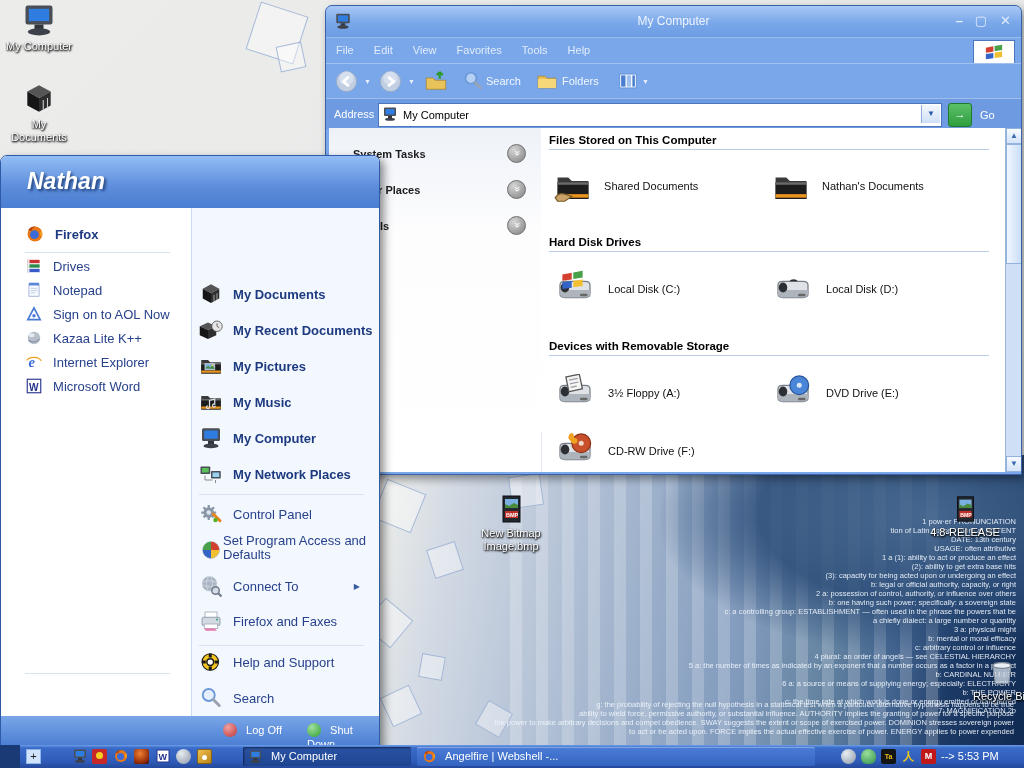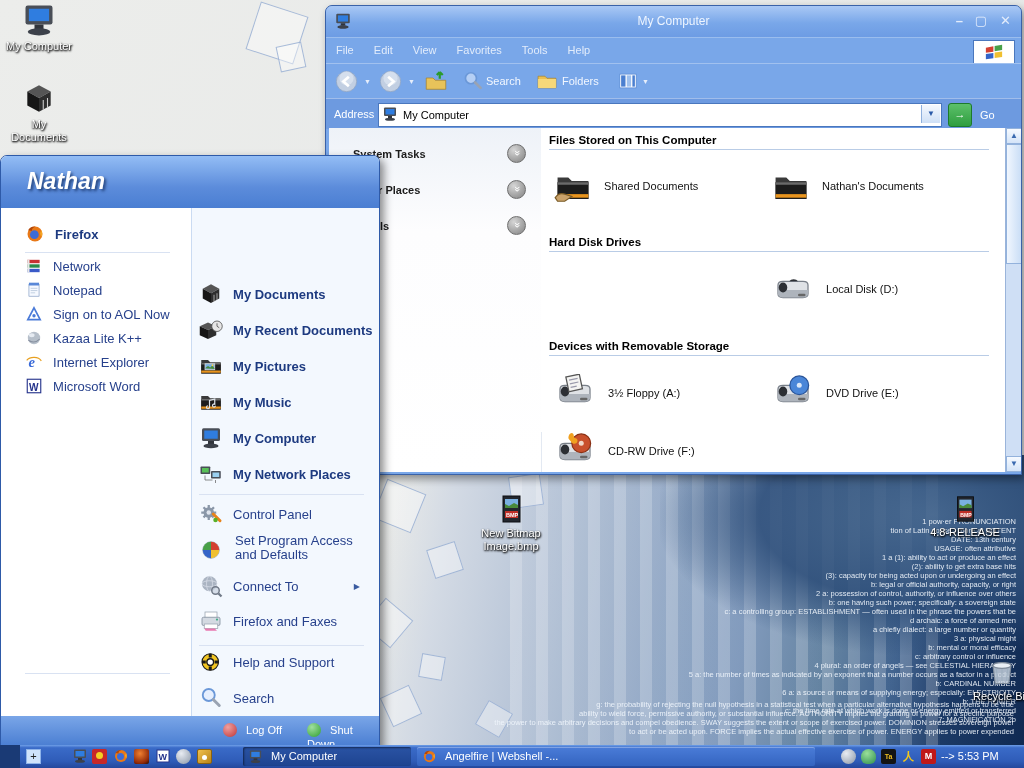--- a/index.html
+++ b/index.html
@@ -309,21 +309,20 @@
       <div class="wp-line">tion of Latin posse - more at POTENT</div>
       <div class="wp-line">DATE: 13th century</div>
       <div class="wp-line">USAGE: often attributive</div>
       <div class="wp-line">1 a (1): ability to act or produce an effect</div>
       <div class="wp-line">(2): ability to get extra base hits</div>
       <div class="wp-line">(3): capacity for being acted upon or undergoing an effect</div>
       <div class="wp-line">b: legal or official authority, capacity, or right</div>
       <div class="wp-line">2 a: possession of control, authority, or influence over others</div>
       <div class="wp-line">b: one having such power; specifically: a sovereign state</div>
       <div class="wp-line">c: a controlling group: ESTABLISHMENT — often used in the phrase the powers that be</div>
-      <div class="wp-line">d archaic: a force of armed men</div>
       <div class="wp-line">a chiefly dialect: a large number or quantity</div>
       <div class="wp-line">3 a: physical might</div>
       <div class="wp-line">b: mental or moral efficacy</div>
       <div class="wp-line">c: arbitrary control or influence</div>
       <div class="wp-line">4 plural: an order of angels — see CELESTIAL HIERARCHY</div>
       <div class="wp-line">5 a: the number of times as indicated by an exponent that a number occurs as a factor in a product</div>
       <div class="wp-line">b: CARDINAL NUMBER</div>
       <div class="wp-line">6 a: a source or means of supplying energy; especially: ELECTRICITY</div>
       <div class="wp-line">b: THE POWER</div>
       <div class="wp-line">c: the time rate at which work is done or energy emitted or transferred</div>
@@ -457,20 +456,26 @@
             </svg>
           <span class="fitem-lbl" style="margin-left:8px;">Shared Documents</span>
         </div>
         <div class="abs" style="left:230px;top:40px;">
           <svg class="ic" width="40" height="38">
               <use href="#s-folderdark"></use>
             </svg>
           <span class="fitem-lbl" style="margin-left:8px;">Nathan's Documents</span>
         </div>
         <div class="sec-head abs" style="left:8px;top:108px;width:440px;">Hard Disk Drives</div>
+        <div class="abs" style="left:12px;top:142px;">
+          <svg class="ic" width="44" height="40">
+              <use href="#s-drive-c"></use>
+            </svg>
+          <span class="fitem-lbl" style="margin-left:8px;">Local Disk (C:)</span>
+        </div>
         <div class="abs" style="left:230px;top:142px;">
           <svg class="ic" width="44" height="40">
               <use href="#s-drive-d"></use>
             </svg>
           <span class="fitem-lbl" style="margin-left:8px;">Local Disk (D:)</span>
         </div>
         <div class="sec-head abs" style="left:8px;top:212px;width:440px;">Devices with Removable Storage</div>
         <div class="abs" style="left:12px;top:246px;">
           <svg class="ic" width="44" height="40">
               <use href="#s-floppy"></use>
@@ -509,21 +514,21 @@
         <svg class="ic" width="20" height="20">
             <use href="#s-firefox"></use>
           </svg>
         <span class="lbl">Firefox</span>
       </div>
       <div class="sm-sep" style="left:24px;top:44px;width:145px;"></div>
       <div class="smi" style="left:24px;top:49px;">
         <svg class="ic" width="18" height="18">
             <use href="#s-winrar"></use>
           </svg>
-        <span class="lbl">Network</span>
+        <span class="lbl">Drives</span>
       </div>
       <div class="smi" style="left:24px;top:73px;">
         <svg class="ic" width="18" height="18">
             <use href="#s-notepad"></use>
           </svg>
         <span class="lbl">Notepad</span>
       </div>
       <div class="smi" style="left:24px;top:97px;">
         <svg class="ic" width="18" height="18">
             <use href="#s-aol"></use>
@@ -595,21 +600,21 @@
       <div class="smi" style="left:198px;top:294px;">
         <svg class="ic" width="24" height="24">
             <use href="#s-gear"></use>
           </svg>
         <span class="lbl">Control Panel</span>
       </div>
       <div class="smi" style="left:198px;top:326px;height:34px;white-space:normal;width:172px;">
         <svg class="ic" width="24" height="24" style="float:left;margin-top:4px;">
             <use href="#s-spa"></use>
           </svg>
-        <span class="lbl" style="display:block;margin-left:36px;line-height:14px;">Set Program Access and Defaults</span>
+        <span class="lbl" style="display:block;margin-left:24px;line-height:14px;">Set Program Access and Defaults</span>
       </div>
       <div class="smi" style="left:198px;top:366px;">
         <svg class="ic" width="24" height="24">
             <use href="#s-globe"></use>
           </svg>
         <span class="lbl">Connect To</span>
         <span class="sm-arrow" style="margin-left:52px;">▶</span>
       </div>
       <div class="smi" style="left:198px;top:401px;">
         <svg class="ic" width="24" height="24">

